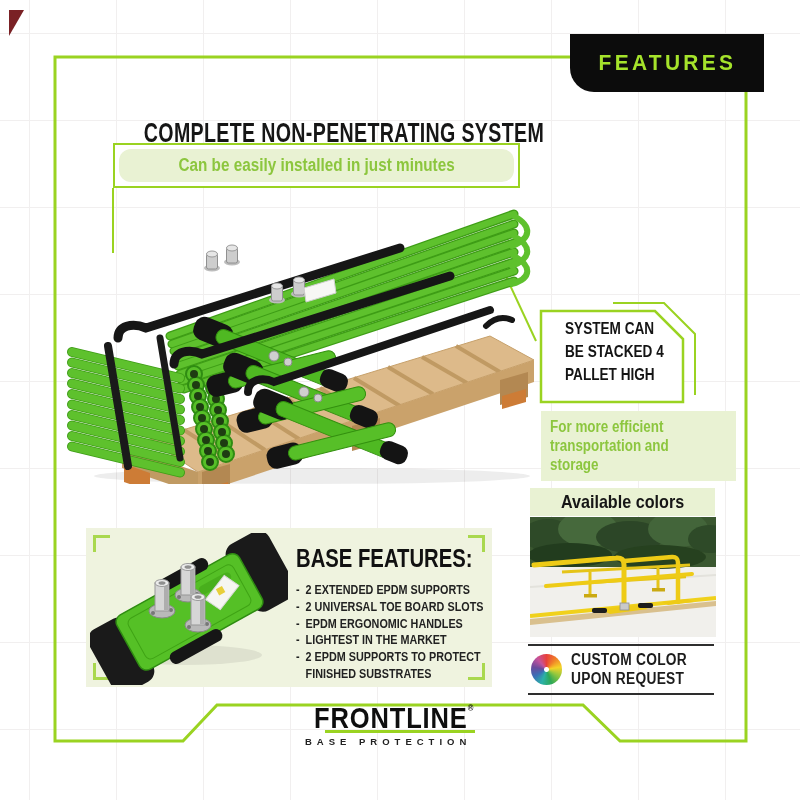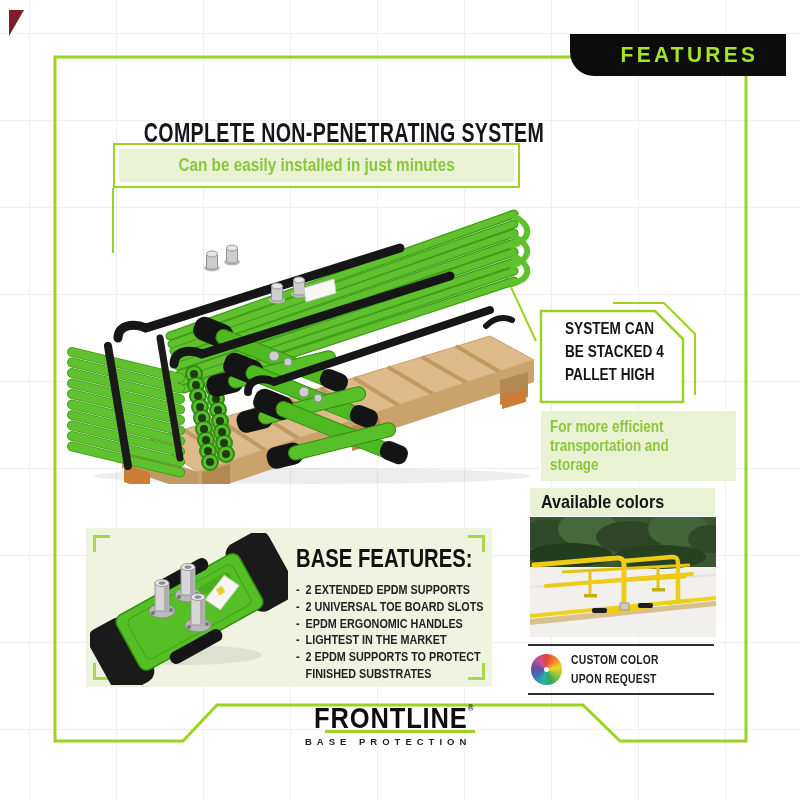--- a/index.html
+++ b/index.html
@@ -8,49 +8,49 @@
     font-family:"Liberation Sans",sans-serif;background:#ffffff;
     background-image:
       linear-gradient(to right,#f1efef 1px,transparent 1px),
       linear-gradient(to bottom,#f1efef 1px,transparent 1px);
     background-size:87px 87px;background-position:29px 33px;
   }
   .abs{position:absolute;}
   svg{display:block;}
   .corner-triangle{position:absolute;left:9px;top:10px;width:15px;height:26px;background:#7a2125;
     clip-path:polygon(0 0,100% 0,0 100%);}
-  .badge{position:absolute;left:570px;top:34px;width:194px;height:42px;background:#0c0c0c;
-    border-radius:0 0 0 24px;display:flex;align-items:center;justify-content:center;padding-left:22px;}
+  .badge{position:absolute;left:570px;top:34px;width:194px;height:58px;background:#0c0c0c;
+    border-radius:0 0 0 24px;display:flex;align-items:center;justify-content:center;}
   .badge span{color:#a5e32b;font-size:22px;font-weight:bold;letter-spacing:3.5px;transform:scaleX(.95);}
   .title{position:absolute;left:58px;top:117px;width:500px;margin:0;text-align:center;
     font-size:28px;font-weight:bold;color:#161616;letter-spacing:.5px;}
   .title span{transform:scaleX(.7);transform-origin:center top;display:inline-block;white-space:nowrap;}
   .subtitle-box{position:absolute;left:113px;top:143px;width:403px;height:41px;
     border:2px solid #9ad321;background:#fff;}
-  .subtitle-inner{position:absolute;inset:4px;background:#e9f2d3;text-align:center;}
+  .subtitle-inner{position:absolute;inset:4px;background:#e9f2d3;text-align:center;border-radius:12px;}
   .subtitle-inner span{display:inline-block;transform:scaleX(.85);transform-origin:center top;
     font-size:18px;font-weight:bold;color:#8cc63e;line-height:33px;white-space:nowrap;}
   .callout-text{position:absolute;left:549px;top:317px;width:150px;color:#141414;
     font-size:17px;font-weight:bold;line-height:23px;margin-left:16px;}
   .callout-text div{transform:scaleX(.8);transform-origin:left top;white-space:nowrap;}
   .body-box{position:absolute;left:541px;top:411px;width:170px;background:#e9f2d3;
     padding:6px 16px 7px 9px;color:#8cc63e;font-size:16px;font-weight:bold;line-height:19px;}
   .body-box div{transform:scaleX(.84);transform-origin:left top;white-space:nowrap;}
   .avail-box{position:absolute;left:530px;top:488px;width:185px;height:28px;background:#e9f2d3;
-    text-align:left;}
+    text-align:center;}
   .avail-box span{display:inline-block;transform:scaleX(.85);transform-origin:center top;
     font-size:19px;font-weight:bold;color:#161616;line-height:28px;white-space:nowrap;}
   .custom-block{position:absolute;left:528px;top:644px;width:186px;
     border-top:2px solid #2e2e2e;border-bottom:2px solid #2e2e2e;
     padding:5px 0;display:flex;align-items:center;}
   .color-wheel{width:31px;height:31px;border-radius:50%;margin:0 9px 0 3px;flex:0 0 auto;
     background:
      radial-gradient(circle at 50% 50%, #ffffff 0 2px, transparent 3px),
      conic-gradient(#e8413c,#f07f28,#f5d327,#8dc63f,#2ea857,#2bb1a8,#3b6fb6,#6a4b9c,#c5539d,#e8413c);}
-  .custom-text{color:#1c1c1c;font-size:12px;font-weight:bold;line-height:18.5px;letter-spacing:.3px;}
+  .custom-text{color:#1c1c1c;font-size:16px;font-weight:bold;line-height:18.5px;letter-spacing:.3px;}
   .custom-text div{transform:scaleX(.86);transform-origin:left top;white-space:nowrap;}
   .base-panel{position:absolute;left:86px;top:528px;width:406px;height:159px;background:#eff3df;}
   .bracket{position:absolute;width:14px;height:14px;}
   .bracket.tl{left:7px;top:7px;border-left:3px solid #a9d84e;border-top:3px solid #a9d84e;}
   .bracket.tr{right:7px;top:7px;border-right:3px solid #a9d84e;border-top:3px solid #a9d84e;}
   .bracket.bl{left:7px;bottom:7px;border-left:3px solid #a9d84e;border-bottom:3px solid #a9d84e;}
   .bracket.br{right:7px;bottom:7px;border-right:3px solid #a9d84e;border-bottom:3px solid #a9d84e;}
   .base-text{position:absolute;left:296px;top:543px;width:190px;}
   .base-heading{font-size:26px;font-weight:bold;color:#111;}
   .base-heading span{transform:scaleX(.78);transform-origin:left top;display:inline-block;white-space:nowrap;}

